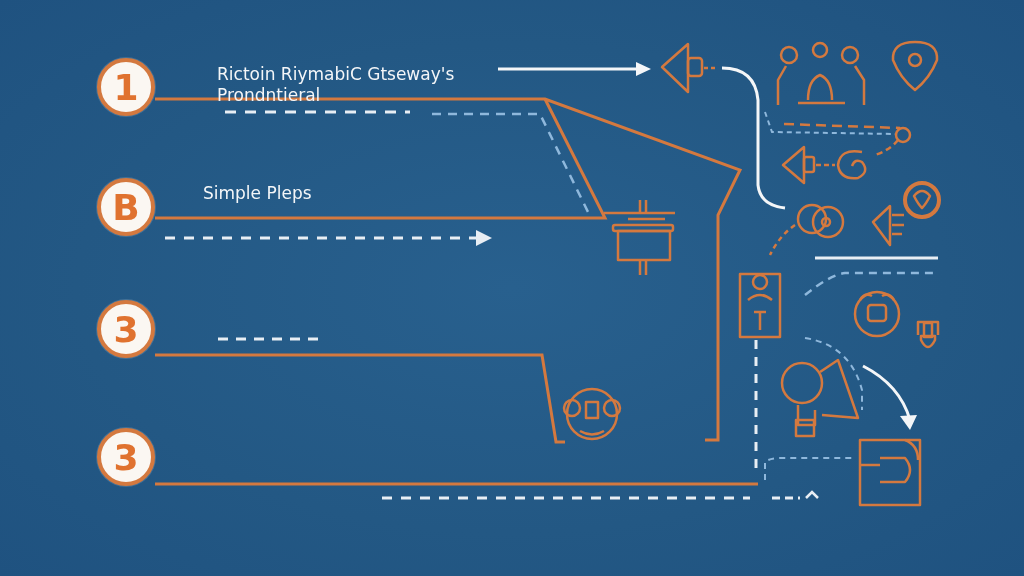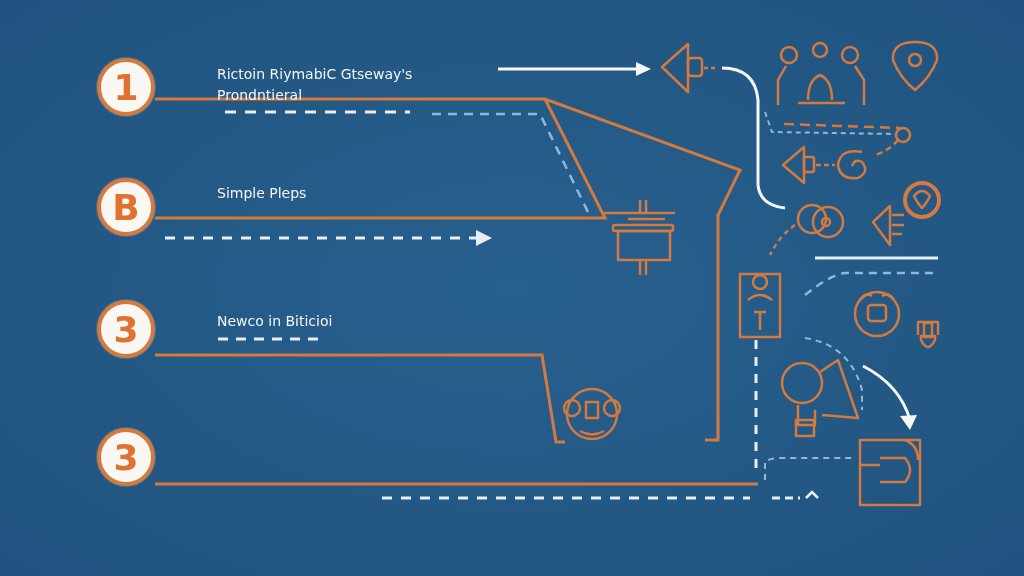--- a/index.html
+++ b/index.html
@@ -1,20 +1,20 @@
 <!DOCTYPE html>
 <html><head>
 <meta charset="utf-8">
 <style>
   html, body { margin: 0; padding: 0; }
   body { width: 1024px; height: 576px; overflow: hidden; background: #245a86; font-family: "DejaVu Sans", sans-serif; }
   .stage { position: relative; width: 1024px; height: 576px; background: radial-gradient(ellipse at 50% 50%, #28608e 0%, #235884 60%, #1f5280 100%); }
   svg.lines { position: absolute; left: 0; top: 0; width: 1024px; height: 576px; }
   .badge { position: absolute; width: 58px; height: 58px; border-radius: 50%; background: #fbf7f2; border: 4px solid #d4793f; box-sizing: border-box; display: flex; align-items: center; justify-content: center; color: #e0722f; font-weight: bold; font-size: 36px; font-family: "DejaVu Sans", sans-serif; box-shadow: 0 0 0 1px rgba(255,255,255,0.15); }
-  .label { position: absolute; color: #f4f6f8; font-size: 14px; line-height: 21px; font-family: "DejaVu Sans", sans-serif; white-space: nowrap; }
+  .label { position: absolute; color: #f4f6f8; font-size: 17px; line-height: 21px; font-family: "DejaVu Sans", sans-serif; white-space: nowrap; }
 </style>
 </head>
 <body>
 
 <div class="stage">
 
   <svg class="lines" viewBox="0 0 1024 576">
 
     <polyline points="155,99 545,99 740,170 718,215 718,440 705,440" fill="none" stroke="#d4793f" stroke-width="3"></polyline>
     <polyline points="545,99 605,218 155,218" fill="none" stroke="#d4793f" stroke-width="3"></polyline>
@@ -164,28 +164,25 @@
       <span>1</span>
     </div>
   <div class="label" style="left:217px; top:64px;">
     <div>Rictoin RiymabiC Gtseway's</div>
     <div>Prondntieral</div>
   </div>
 
   <div class="badge" style="left:97px; top:178px;">
       <span>B</span>
     </div>
-  <div class="label" style="left:217px; top:183px;">
+  <div class="label" style="left:203px; top:183px;">
     <div>Simple Pleps</div>
   </div>
 
   <div class="badge" style="left:97px; top:300px;">
       <span>3</span>
     </div>
-  <div class="label" style="left:217px; top:311px;">
-    <div>Newco in Biticioi</div>
-  </div>
 
   <div class="badge" style="left:97px; top:428px;">
       <span>3</span>
     </div>
 
 </div>
 
 </body></html>

